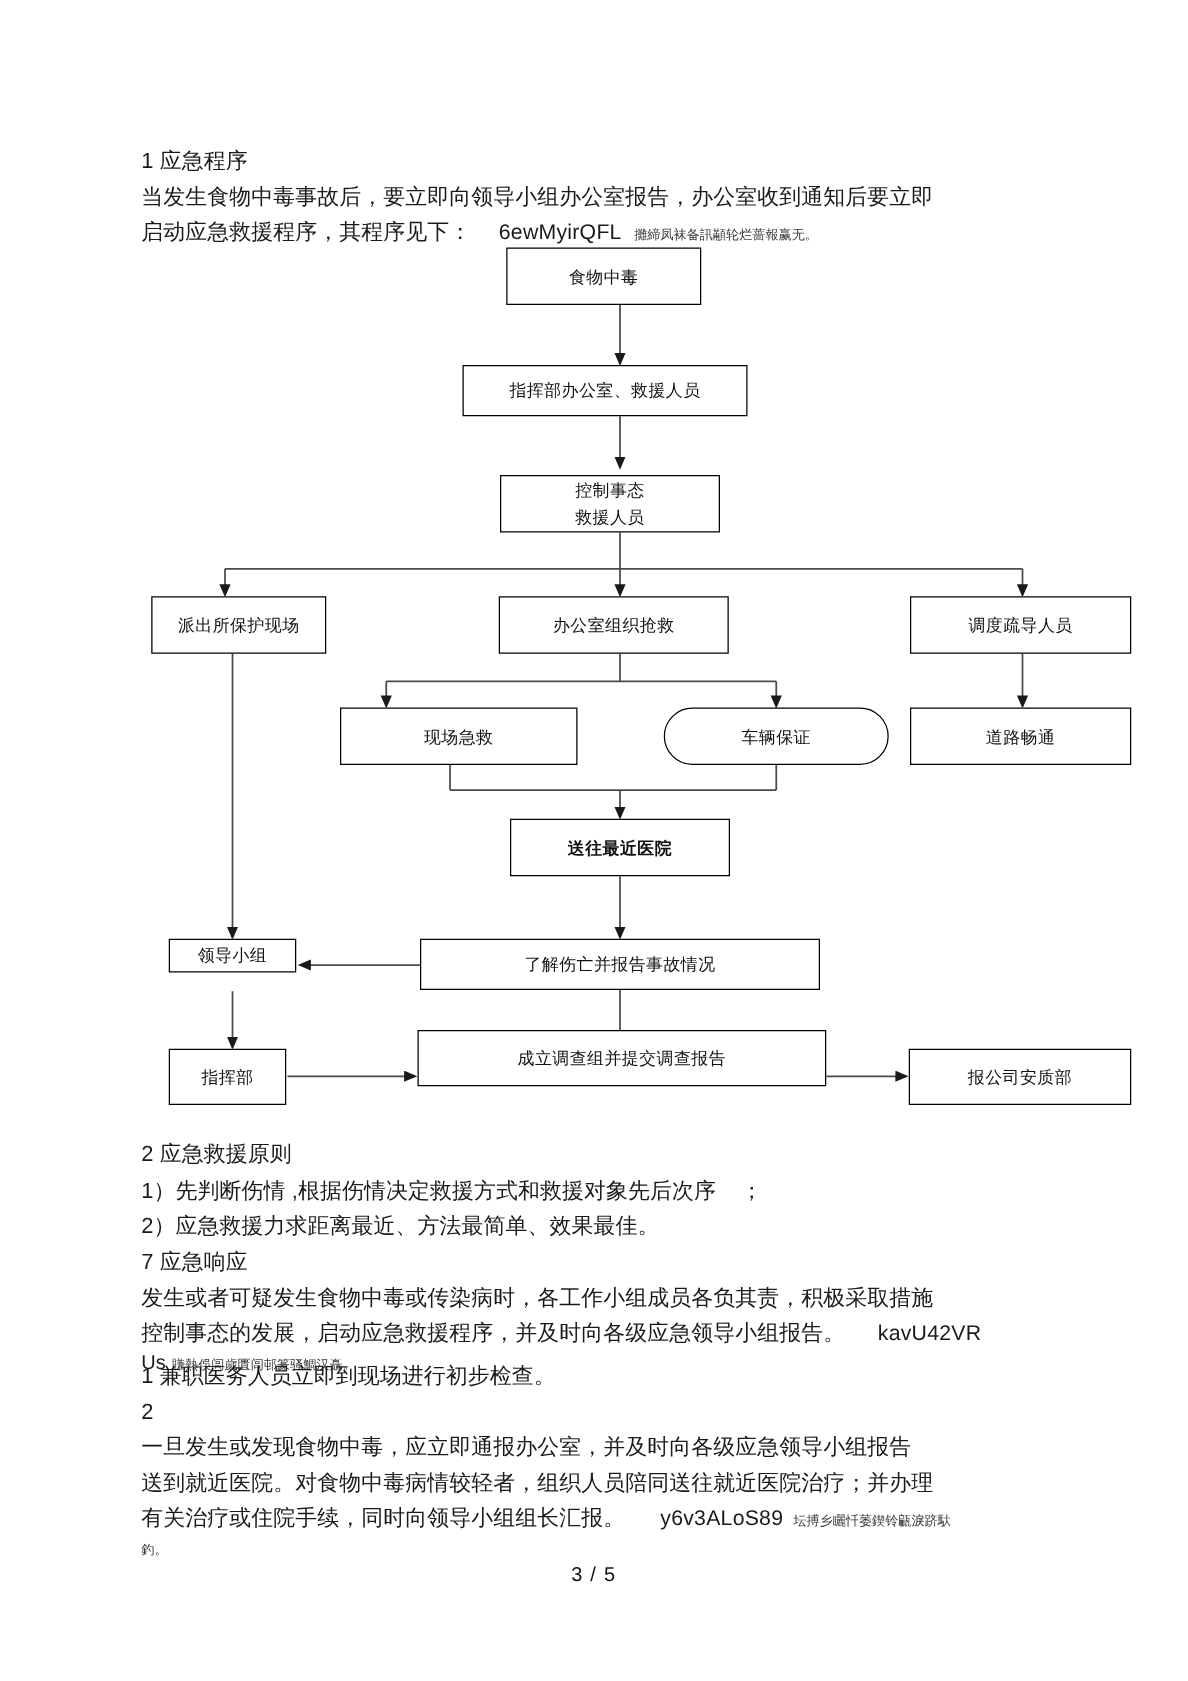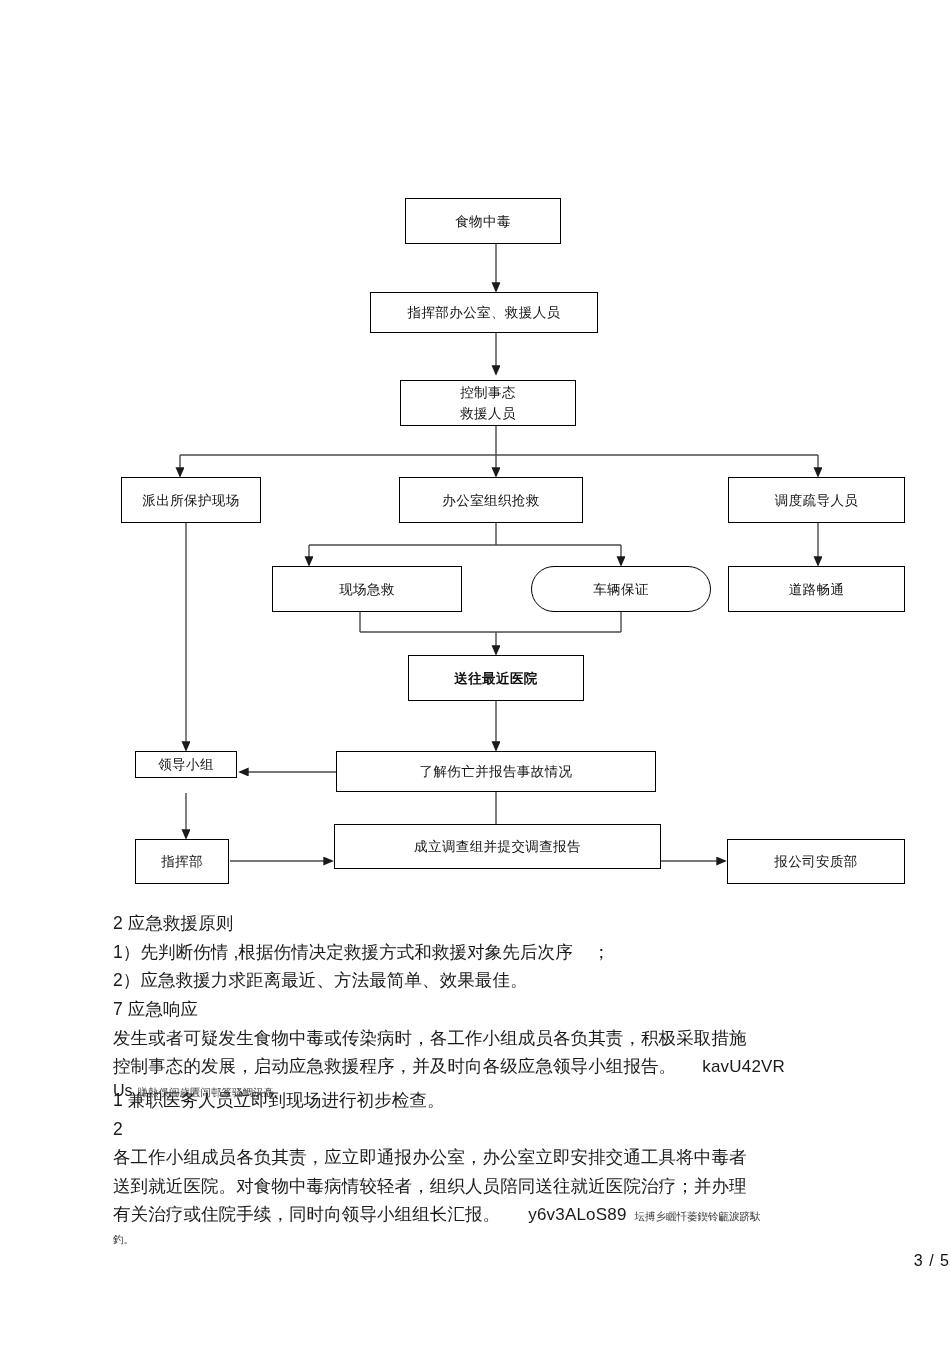--- a/index.html
+++ b/index.html
@@ -58,31 +58,36 @@
     letter-spacing:0.4px;
   }
   .node.thin { border-width:1.2px; }
   .node .l2 { display:block; }
 
   
   .footer {
     position:absolute;
     left:0; right:0;
     top:1252px;
-    text-align:right;
+    text-align:center;
     font-size:16px;
     color:#111;
     letter-spacing:1px;
   }
 </style>
 </head>
 <body>
 
 <div class="page">
 
+  <div class="textblock" style="top:114px;">
+    <div class="line">1 应急程序</div>
+    <div class="line">当发生食物中毒事故后，要立即向领导小组办公室报告，办公室收到通知后要立即</div>
+    <div class="line"><span>启动应急救援程序，其程序见下：</span><span class="wm-code" style="margin-left:22px;">6ewMyirQFL</span><span class="wm-small" style="margin-left:10px;">攤締凤袜备訊顢轮烂蔷報赢无。</span></div>
+  </div>
 
   <div class="chart">
     <svg width="950" height="1345" viewBox="0 0 950 1345" xmlns="http://www.w3.org/2000/svg">
       <defs>
         <marker id="ah" markerWidth="10" markerHeight="10" refX="6.2" refY="3.2" orient="auto" markerUnits="strokeWidth">
           <path d="M0,0 L7.5,3.2 L0,6.4 z" fill="#1a1a1a"></path>
         </marker>
       </defs>
       <g stroke="#4a4a4a" stroke-width="1.4" fill="none">
 
@@ -195,21 +200,21 @@
   <div class="textblock" style="top:995px;">
     <div class="line">7 应急响应</div>
     <div class="line">发生或者可疑发生食物中毒或传染病时，各工作小组成员各负其责，积极采取措施</div>
     <div class="line"><span>控制事态的发展，启动应急救援程序，并及时向各级应急领导小组报告。</span><span class="wm-code" style="margin-left:26px;">kavU42VR</span></div>
     <div class="wm-tiny-line"><span class="uscode">Us</span><span style="margin-left:5px;">賺熱俁闾歲匱闾邨篆骚鯛汉矗。</span></div>
   </div>
 
   <div class="textblock" style="top:1086px;">
     <div class="line">1 兼职医务人员立即到现场进行初步检查。</div>
     <div class="line">2</div>
-    <div class="line">各工作小组成员各负其责，应立即通报办公室，办公室立即安排交通工具将中毒者</div>
+    <div class="line">一旦发生或发现食物中毒，应立即通报办公室，并及时向各级应急领导小组报告</div>
     <div class="line">送到就近医院。对食物中毒病情较轻者，组织人员陪同送往就近医院治疗；并办理</div>
     <div class="line"><span>有关治疗或住院手续，同时向领导小组组长汇报。</span><span class="wm-code" style="margin-left:28px;">y6v3ALoS89</span><span class="wm-small" style="margin-left:8px;">坛搏乡矖忏萎鍥铃甂淚跻馱</span></div>
     <div class="wm-tiny-line">釣。</div>
   </div>
 
   <div class="footer">3 / 5</div>
 
 </div>
 
 </body></html>

